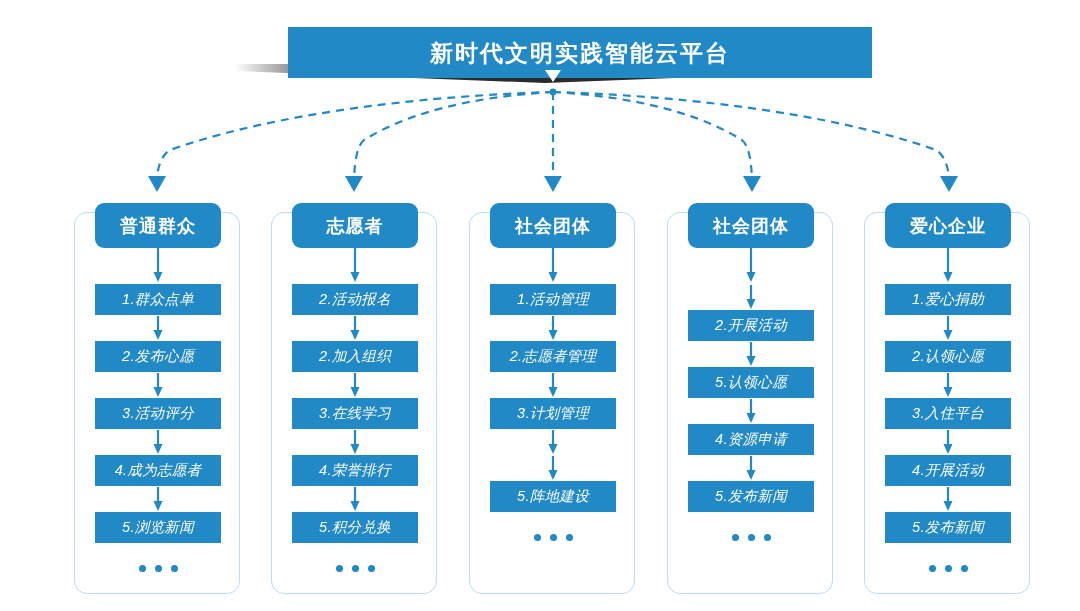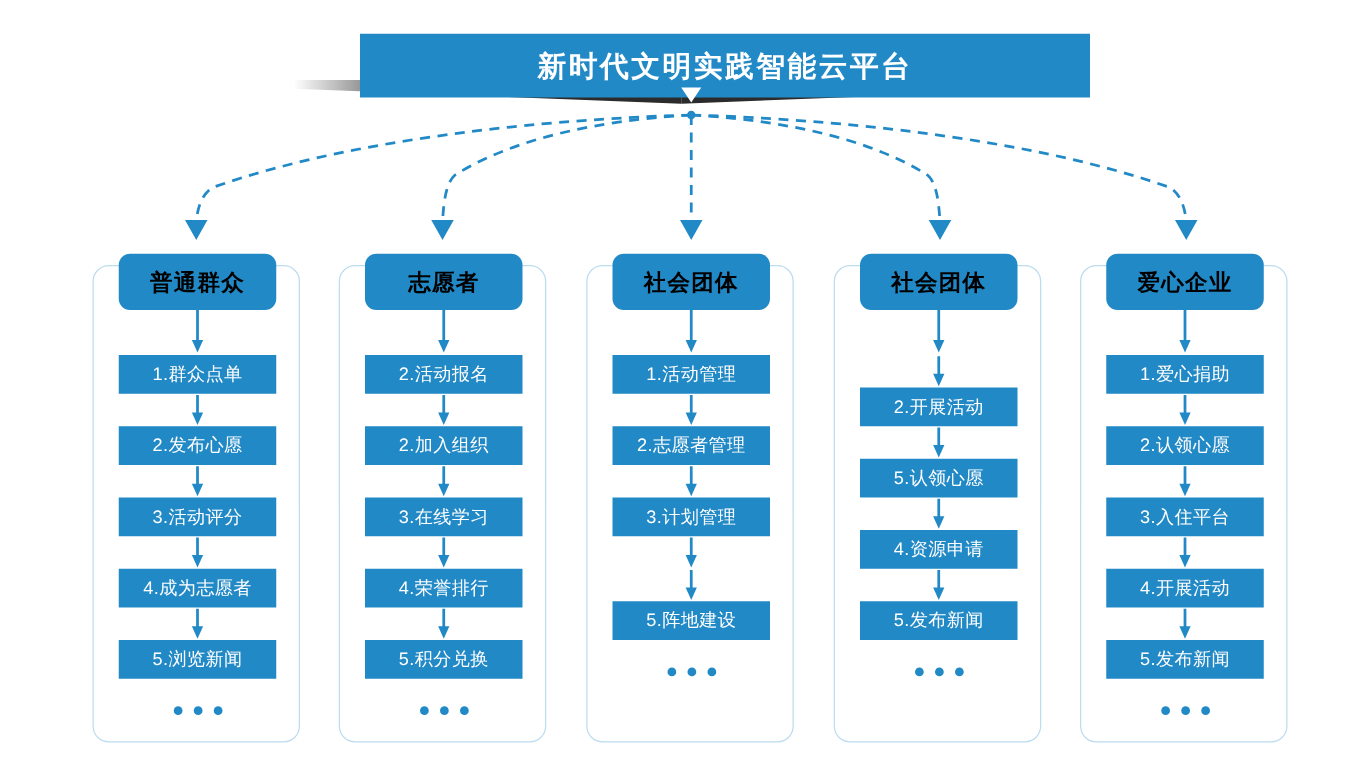--- a/index.html
+++ b/index.html
@@ -42,37 +42,37 @@
     border:1.6px solid #bcdcef;border-radius:13px;
     box-sizing:border-box;background:transparent;
   }
   .col-header{
     position:absolute;left:50%;top:0;transform:translateX(-50%);
     width:126px;height:45px;background:#2289c7;border-radius:9px;
     display:flex;align-items:center;justify-content:center;
     z-index:2;
   }
   .col-header span{
-    color:#000000;font-size:18px;font-weight:bold;letter-spacing:1px;white-space:nowrap;
+    color:#ffffff;font-size:18px;font-weight:bold;letter-spacing:1px;white-space:nowrap;
   }
   .col-body{
     position:absolute;left:50%;transform:translateX(-50%);
     top:45px;width:126px;z-index:2;
     display:flex;flex-direction:column;align-items:center;
   }
   .conn-arrow{
     width:12px;height:26px;display:block;
   }
   .conn-arrow.first{height:36px;}
   .item-box{
     width:126px;height:31px;background:#2289c7;
     display:flex;align-items:center;justify-content:center;
   }
   .item-box span{
-    color:#fff;font-size:14.5px;white-space:nowrap;letter-spacing:0.3px;
+    color:#fff;font-size:14.5px;white-space:nowrap;letter-spacing:0.3px;font-style:italic;
   }
   .ellipsis{
     margin-top:20px;display:flex;gap:9px;align-items:center;justify-content:center;height:10px;
   }
   .ellipsis i{width:7px;height:7px;border-radius:50%;background:#2289c7;display:block;}
 </style>
 </head>
 <body>
 
 <div id="stage">

